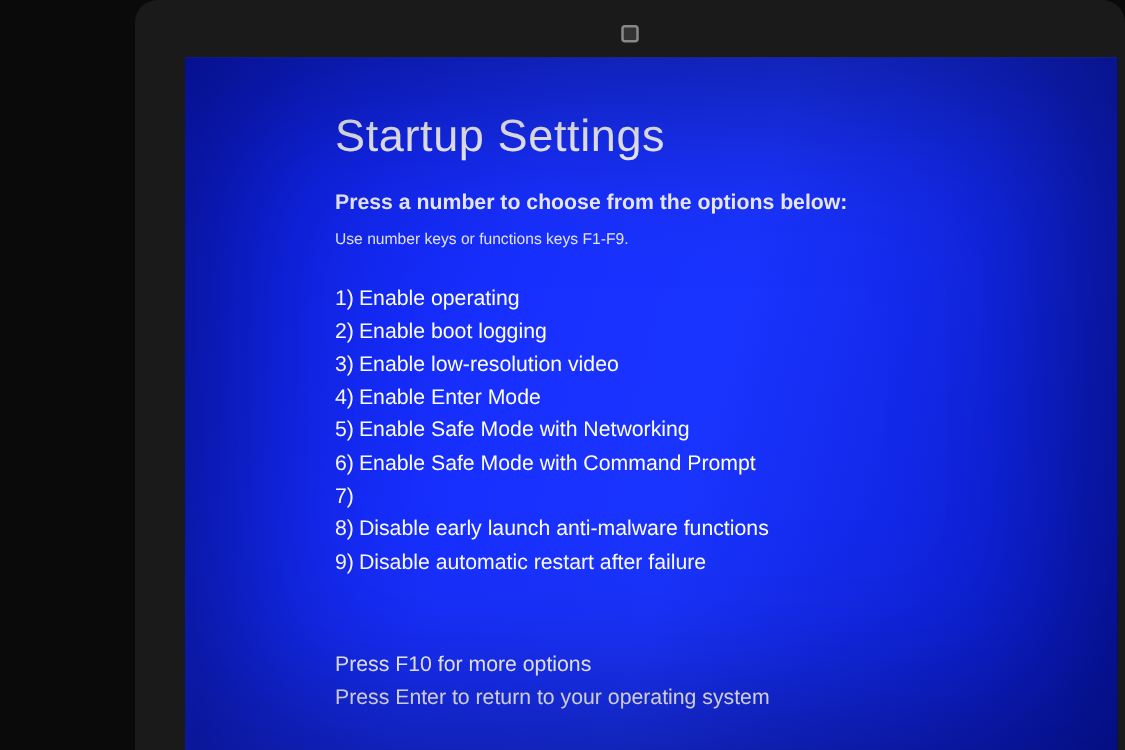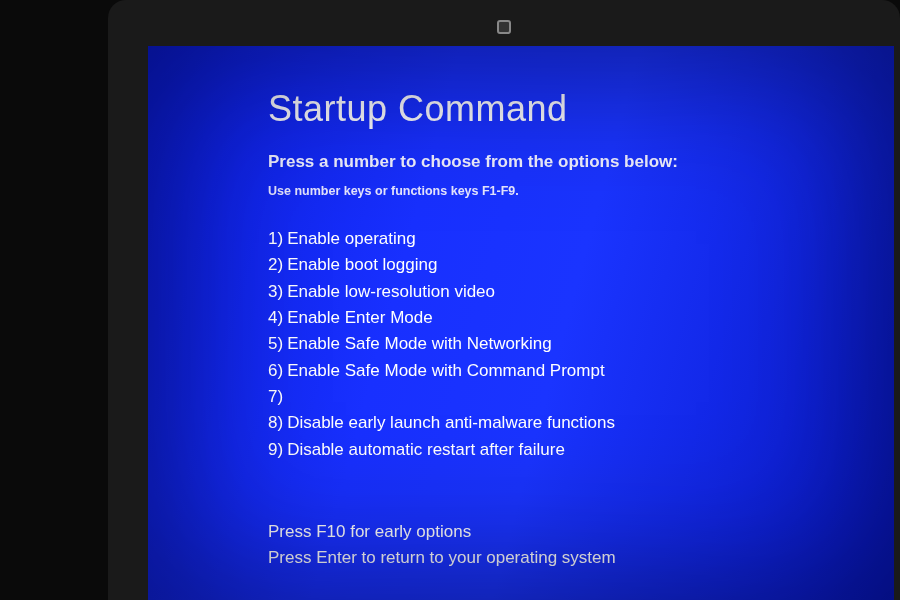--- a/index.html
+++ b/index.html
@@ -48,21 +48,21 @@
       color: #fbfbff;
     }
     .subtitle {
       font-size: 17px;
       font-weight: 700;
       margin-bottom: 12px;
       color: #f0f0ff;
     }
     .hint {
       font-size: 12.5px;
-      font-weight: 700;
+      font-weight: 400;
       margin-bottom: 28px;
       color: #e6e6ff;
     }
     .options {
       font-size: 17px;
       font-weight: 300;
       line-height: 1.55;
     }
     .option-item {
       display: flex;
@@ -82,21 +82,21 @@
     }
   </style>
 </head>
 <body>
 
 <div class="bezel">
   <div class="camera"></div>
 </div>
 
 <div class="screen">
-  <h1 class="title">Startup Command</h1>
+  <h1 class="title">Startup Settings</h1>
   <div class="subtitle">Press a number to choose from the options below:</div>
   <div class="hint">Use number keys or functions keys F1-F9.</div>
 
   <div class="options">
     <div class="option-item">
       <span>1)</span>
       <span>Enable operating</span>
     </div>
     <div class="option-item">
       <span>2)</span>
@@ -125,18 +125,18 @@
       <span>8)</span>
       <span>Disable early launch anti-malware functions</span>
     </div>
     <div class="option-item">
       <span>9)</span>
       <span>Disable automatic restart after failure</span>
     </div>
   </div>
 
   <div class="footer">
-    <div>Press F10 for early options</div>
+    <div>Press F10 for more options</div>
     <div>Press Enter to return to your operating system</div>
   </div>
 
   <div class="vignette"></div>
 </div>
 
 </body></html>

